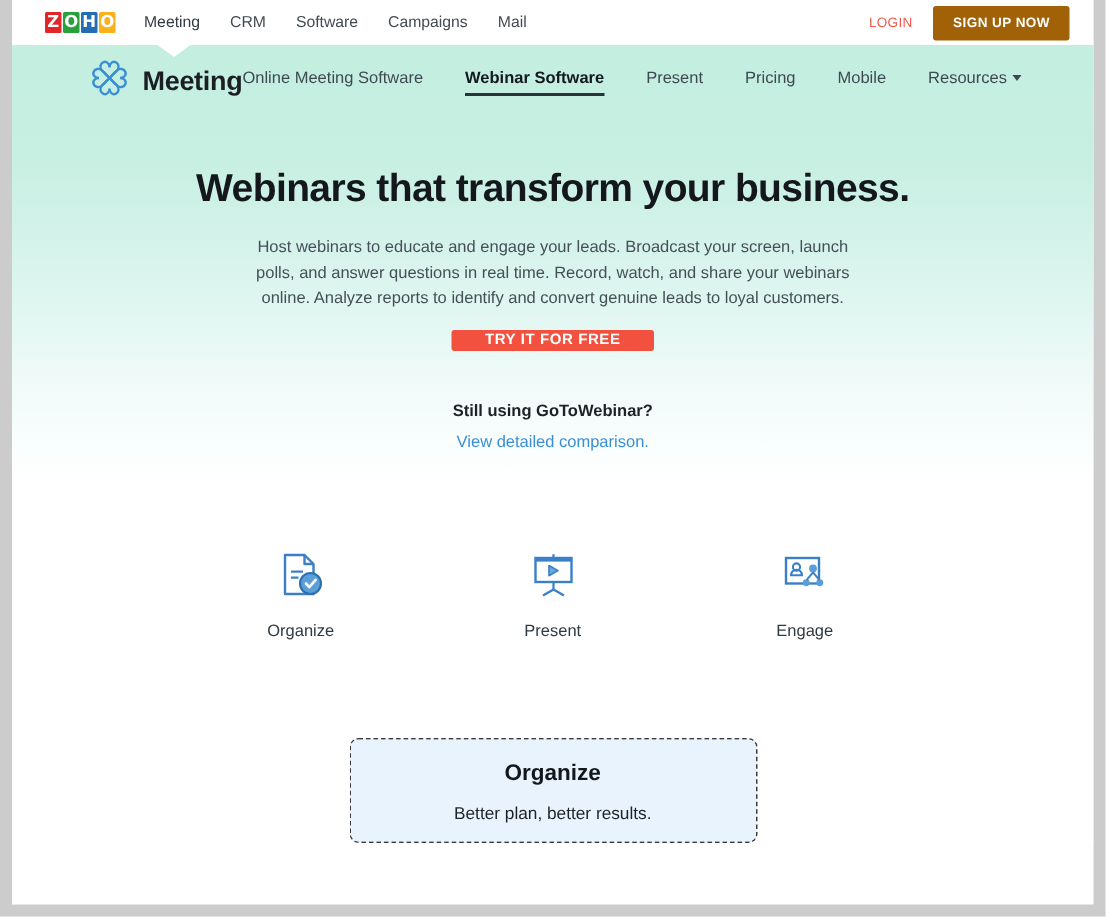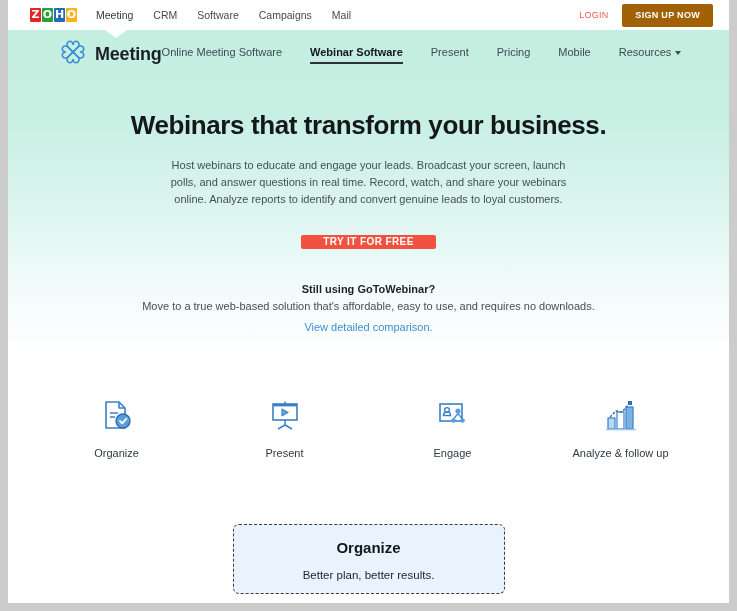--- a/index.html
+++ b/index.html
@@ -191,21 +191,21 @@
     font-weight: bold;
     color: #14181d;
     margin: 0 0 16px 0;
     letter-spacing: -.4px;
   }
   .hero-sub {
     font-size: 11px;
     line-height: 17px;
     color: #454f57;
     max-width: 420px;
-    margin: 15px auto;
+    margin: 0 auto;
   }
   .try-btn {
     margin-top: 12px;
     display: inline-block;
     background: #f2513f;
     color: #ffffff;
     font-size: 10px;
     font-weight: bold;
     letter-spacing: .4px;
     padding: 2px 22px;
@@ -348,21 +348,20 @@
       </nav>
     </div>
 
     <div class="hero-body">
       <h1 class="hero-title">Webinars that transform your business.</h1>
       <p class="hero-sub">Host webinars to educate and engage your leads. Broadcast your screen, launch polls, and answer questions in real time. Record, watch, and share your webinars online. Analyze reports to identify and convert genuine leads to loyal customers.</p>
       <button class="try-btn">TRY IT FOR FREE</button>
 
       <div class="gtw-block">
         <div class="gtw-head">Still using GoToWebinar?</div>
-        <div class="gtw-text">Move to a true web-based solution that's affordable, easy to use, and requires no downloads.</div>
         <a href="#" class="gtw-link">View detailed comparison.</a>
       </div>
     </div>
   </div>
 
   <div class="features">
 
     <div class="feature">
       <div class="feature-icon">
         <svg width="32" height="34" viewBox="0 0 32 34">
@@ -401,33 +400,20 @@
           <circle cx="22" cy="12" r="2.6" fill="#5a9fd8"></circle>
           <circle cx="17.5" cy="21.5" r="2.3" fill="#5a9fd8"></circle>
           <circle cx="26.5" cy="21.5" r="2.3" fill="#5a9fd8"></circle>
           <line x1="22" y1="14.6" x2="17.8" y2="19.6" stroke="#3a80c8" stroke-width="1.3"></line>
           <line x1="22" y1="14.6" x2="26.2" y2="19.6" stroke="#3a80c8" stroke-width="1.3"></line>
         </svg>
       </div>
       <div class="feature-label">Engage</div>
     </div>
 
-    <div class="feature">
-      <div class="feature-icon">
-        <svg width="36" height="34" viewBox="0 0 36 34">
-          <rect x="5" y="19" width="7" height="11" fill="#b9d8f2" stroke="#3a80c8" stroke-width="1.2"></rect>
-          <rect x="14" y="13" width="7" height="17" fill="#ffffff" stroke="#3a80c8" stroke-width="1.2"></rect>
-          <rect x="23" y="8" width="7" height="22" fill="#77b4e3" stroke="#3a80c8" stroke-width="1.2"></rect>
-          <path d="M7 18 L13 12 L19 13 L27 4" fill="none" stroke="#2f6fb0" stroke-width="1.5" stroke-dasharray="2.5 1.6"></path>
-          <rect x="25" y="2" width="4" height="4" fill="#2f6fb0"></rect>
-          <line x1="3" y1="30.6" x2="33" y2="30.6" stroke="#9bc6e8" stroke-width="1.4"></line>
-        </svg>
-      </div>
-      <div class="feature-label">Analyze &amp; follow up</div>
-    </div>
   </div>
 
   <div class="card-zone">
     <div class="organize-card">
       <div class="card-title">Organize</div>
       <div class="card-sub">Better plan, better results.</div>
     </div>
   </div>
 
 </div>

